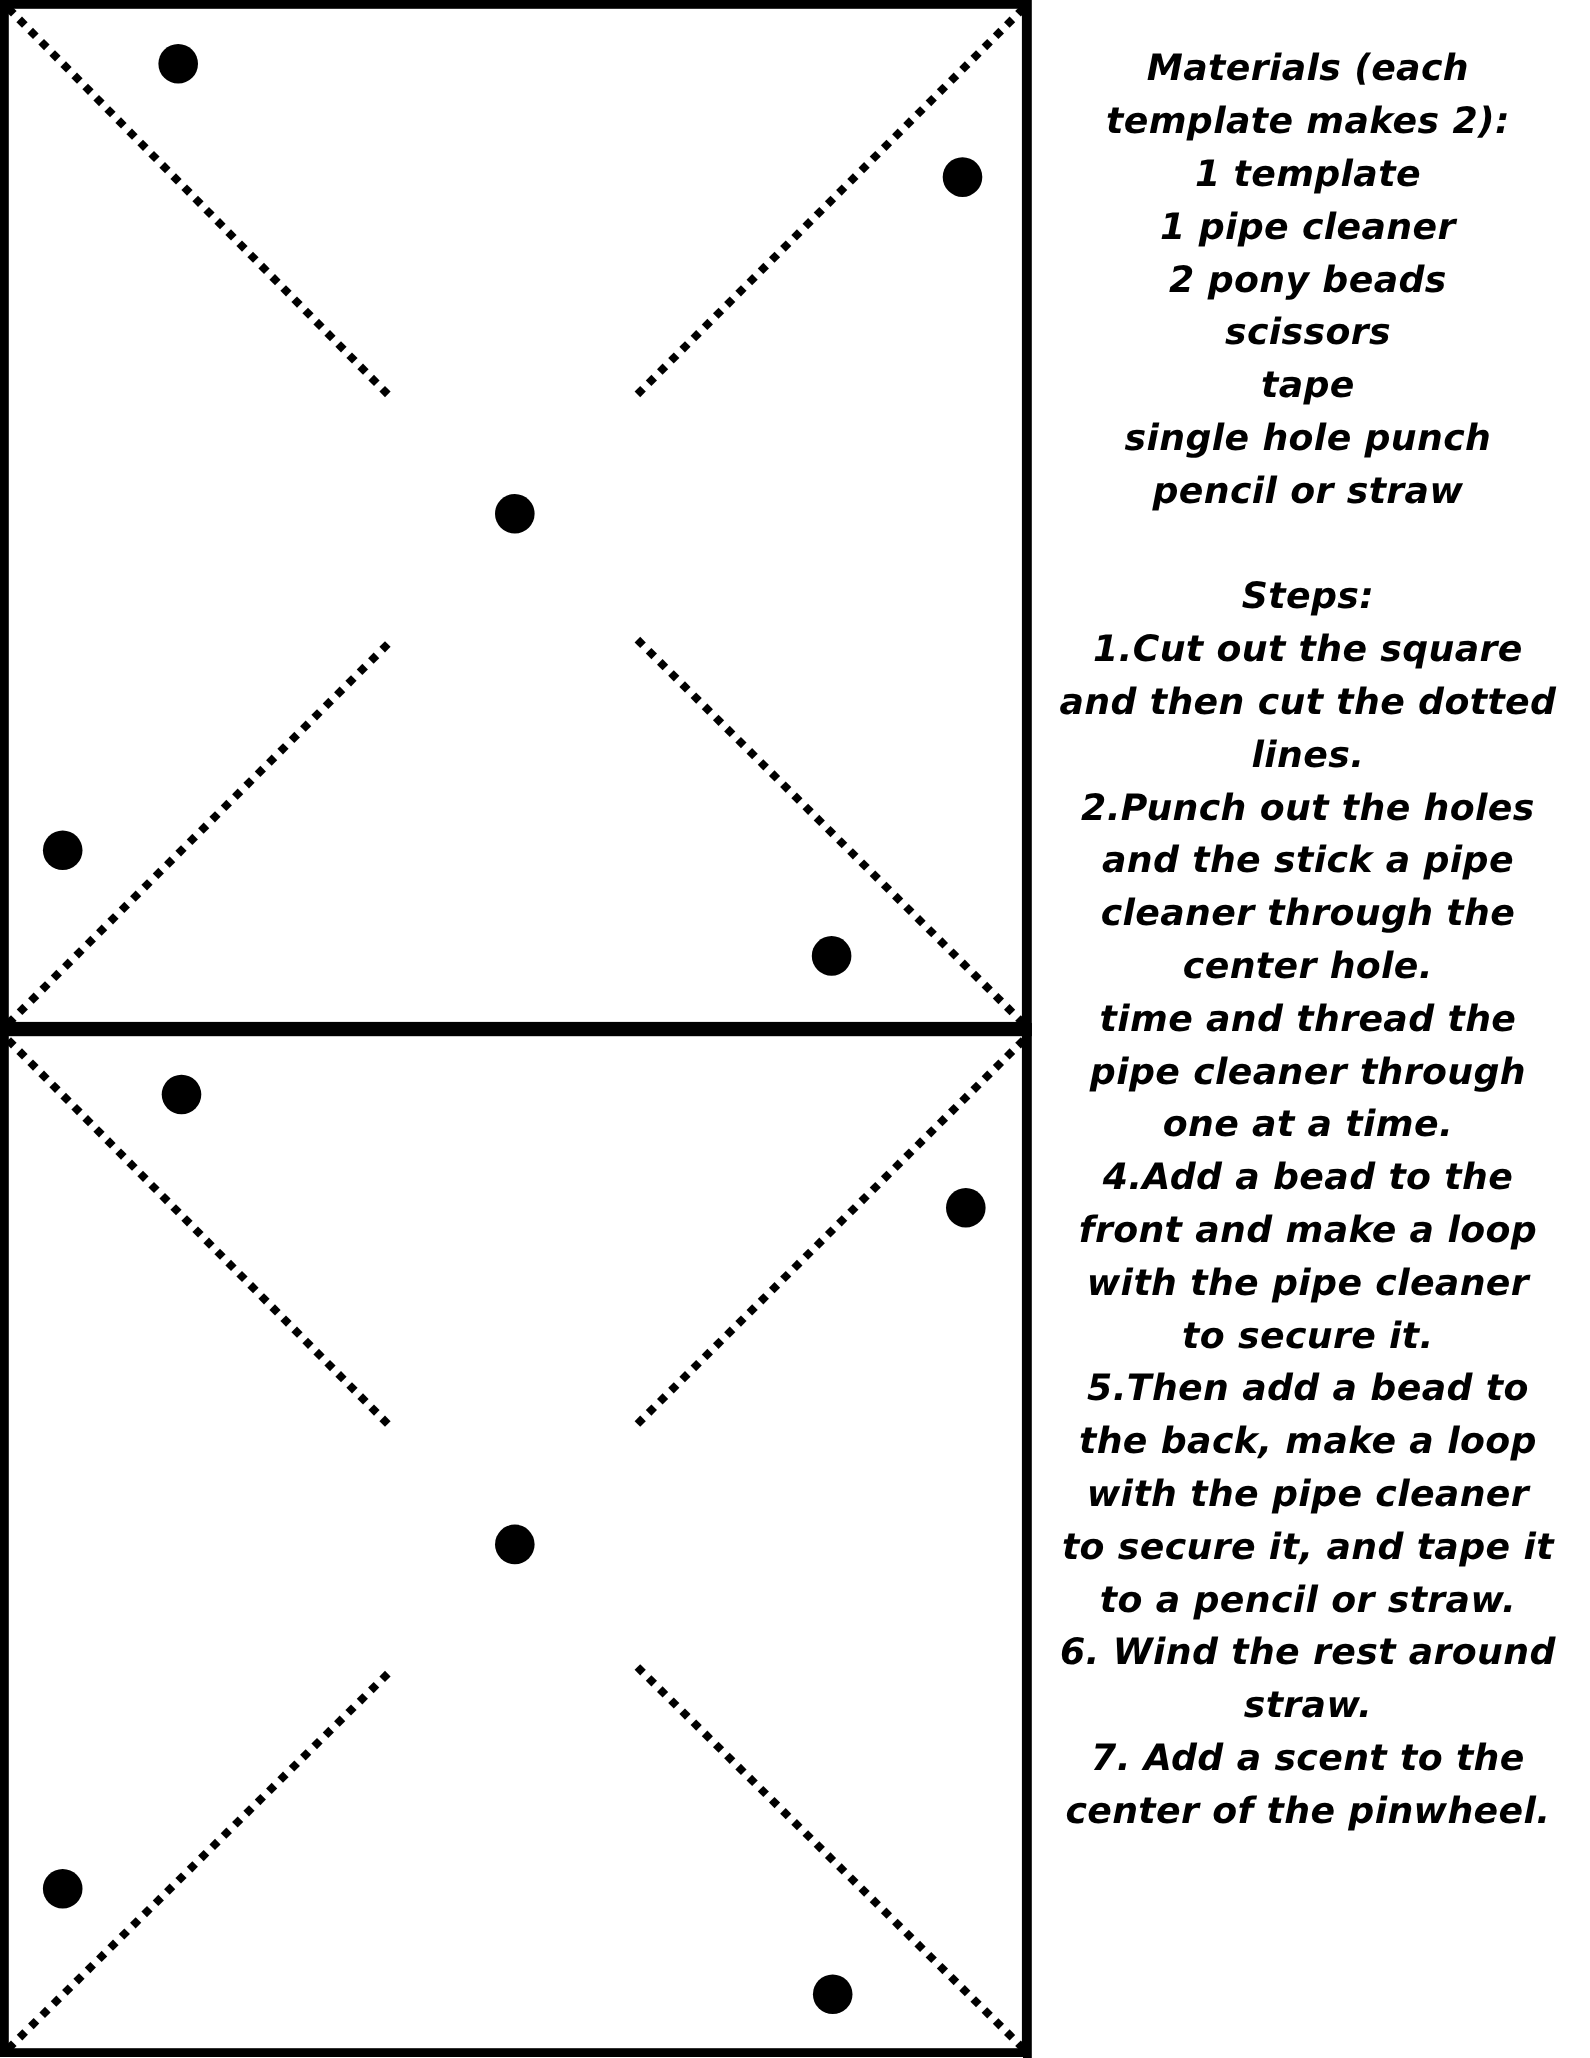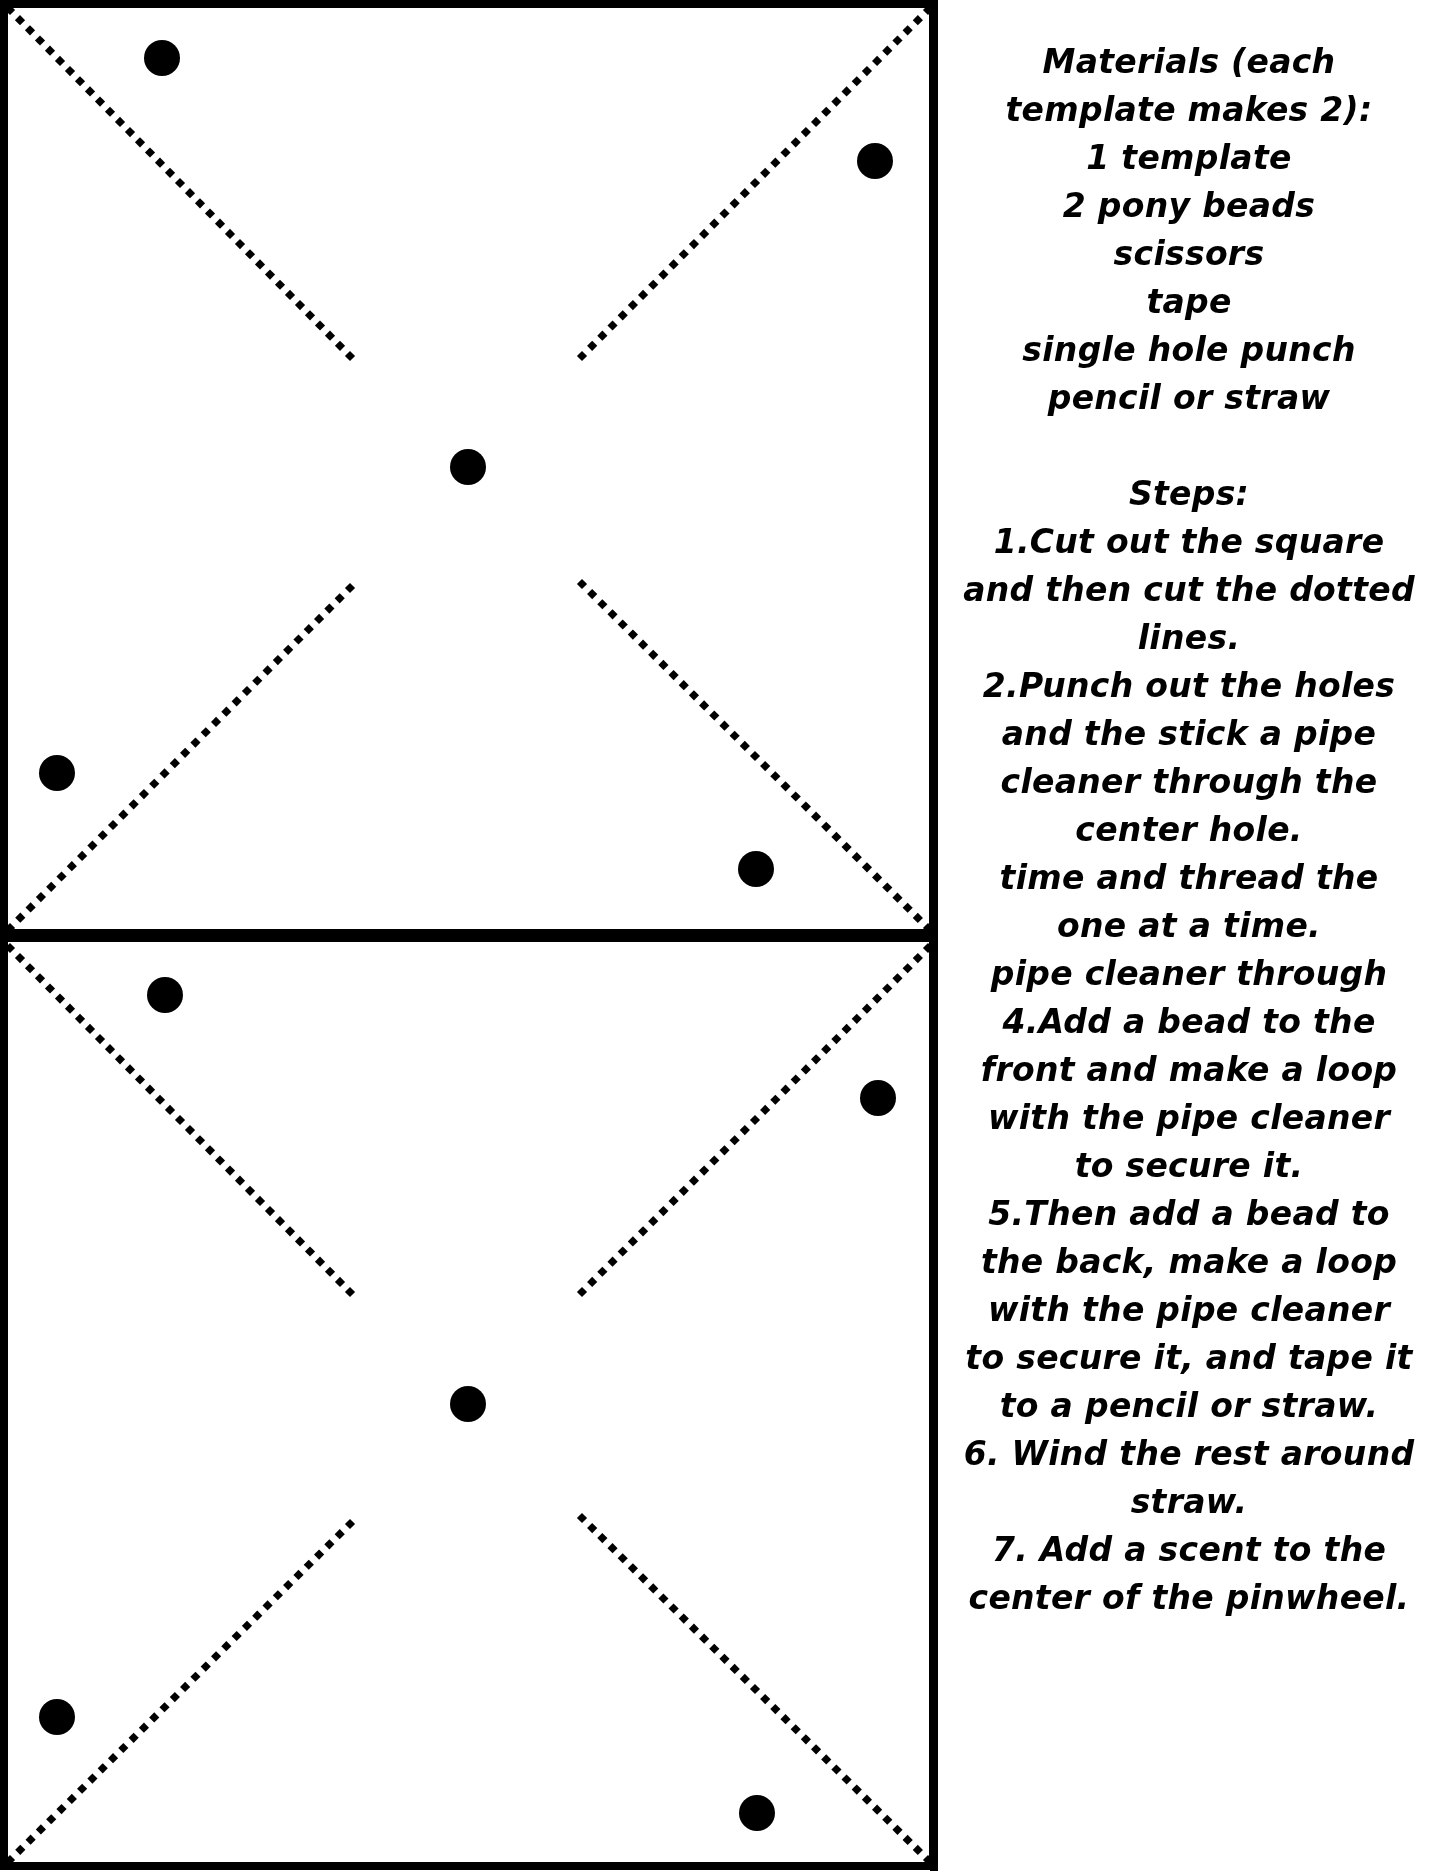--- a/index.html
+++ b/index.html
@@ -379,39 +379,40 @@
 
     <rect x="930" y="0" width="8" height="1871" fill="#000000"></rect>
   </svg>
 </div>
 
 <div class="instructions">
   <div>
     <span class="line heading">Materials (each</span>
     <span class="line heading">template makes 2):</span>
     <span class="line">1 template</span>
+    <span class="line">1 pipe cleaner</span>
     <span class="line">2 pony beads</span>
     <span class="line">scissors</span>
     <span class="line">tape</span>
     <span class="line">single hole punch</span>
     <span class="line">pencil or straw</span>
   </div>
   <span class="spacer"></span>
   <div>
     <span class="line heading">Steps:</span>
     <span class="line">1.Cut out the square</span>
     <span class="line">and then cut the dotted</span>
     <span class="line">lines.</span>
     <span class="line">2.Punch out the holes</span>
     <span class="line">and the stick a pipe</span>
     <span class="line">cleaner through the</span>
     <span class="line">center hole.</span>
     <span class="line">time and thread the</span>
+    <span class="line">pipe cleaner through</span>
     <span class="line">one at a time.</span>
-    <span class="line">pipe cleaner through</span>
     <span class="line">4.Add a bead to the</span>
     <span class="line">front and make a loop</span>
     <span class="line">with the pipe cleaner</span>
     <span class="line">to secure it.</span>
     <span class="line">5.Then add a bead to</span>
     <span class="line">the back, make a loop</span>
     <span class="line">with the pipe cleaner</span>
     <span class="line">to secure it, and tape it</span>
     <span class="line">to a pencil or straw.</span>
     <span class="line">6. Wind the rest around</span>

